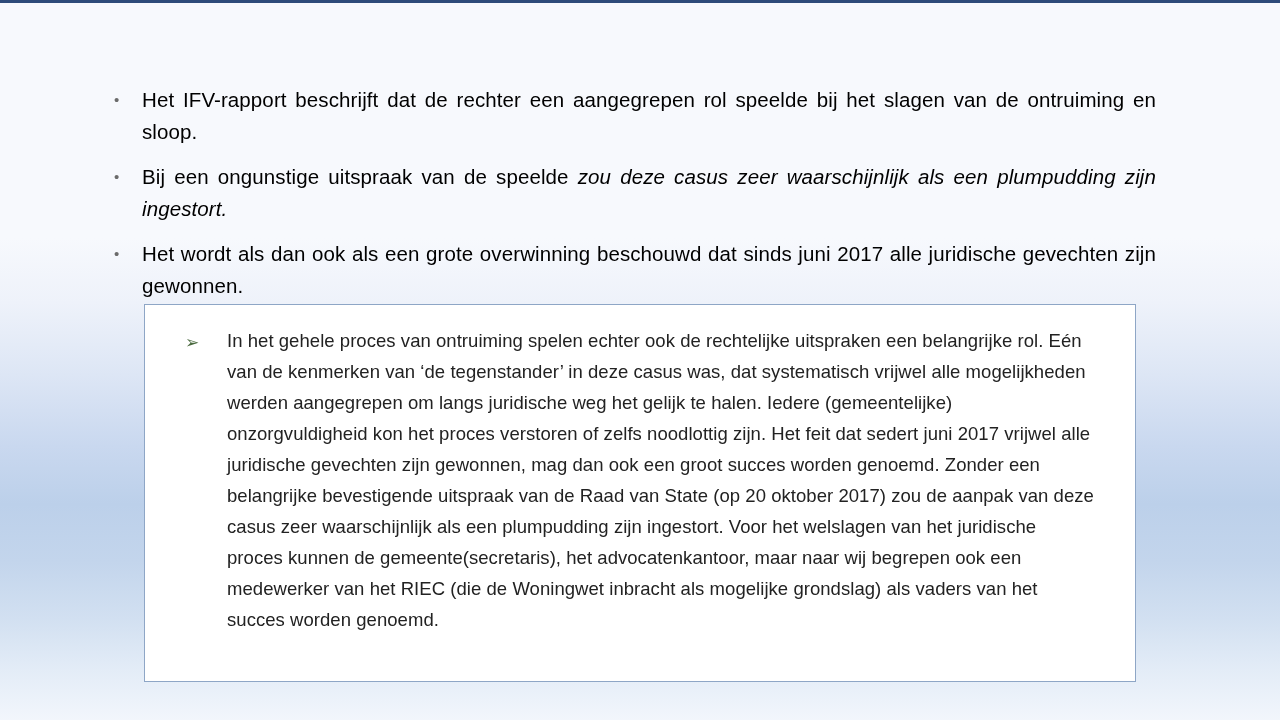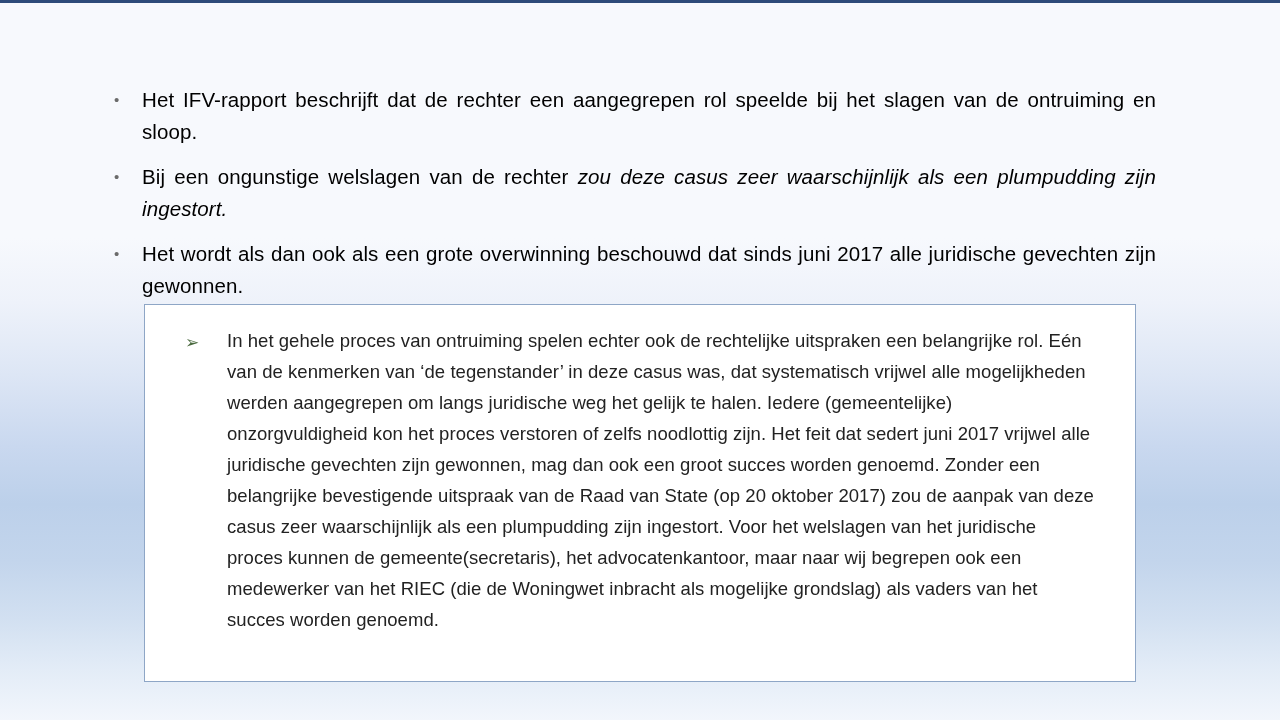--- a/index.html
+++ b/index.html
@@ -114,21 +114,21 @@
     <div class="bullet-row">
       <div class="bullet-mark">•</div>
       <div class="bullet-text">
         <span>Het IFV-rapport beschrijft dat de rechter een aangegrepen rol speelde bij het slagen van de ontruiming en sloop.</span>
       </div>
     </div>
 
     <div class="bullet-row">
       <div class="bullet-mark">•</div>
       <div class="bullet-text">
-        <span>Bij een ongunstige welslagen van de rechter </span><span class="it">zou deze casus zeer waarschijnlijk als een plumpudding zijn ingestort.</span>
+        <span>Bij een ongunstige uitspraak van de speelde </span><span class="it">zou deze casus zeer waarschijnlijk als een plumpudding zijn ingestort.</span>
       </div>
     </div>
 
     <div class="bullet-row">
       <div class="bullet-mark">•</div>
       <div class="bullet-text">
         <span>Het wordt als dan ook als een grote overwinning beschouwd dat sinds juni 2017 alle juridische gevechten zijn gewonnen.</span>
       </div>
     </div>
 

